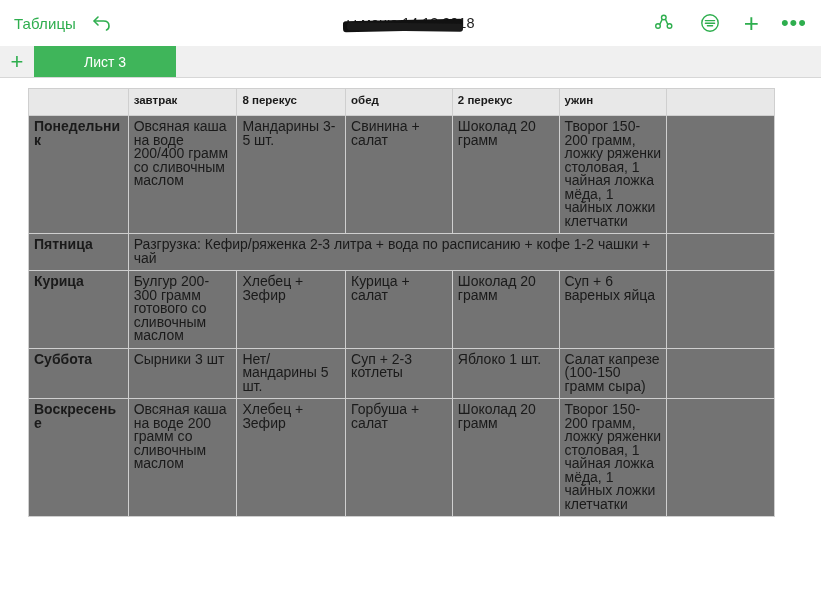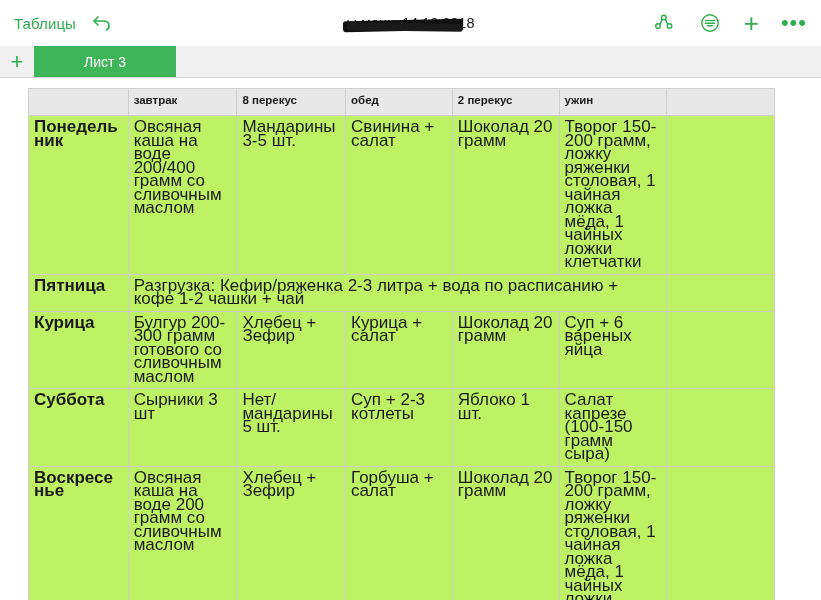--- a/index.html
+++ b/index.html
@@ -140,24 +140,24 @@
   table.grid {
     border-collapse: collapse;
     table-layout: fixed;
     margin-left: 28px;
     width: 747px;
   }
   table.grid td, table.grid th {
     border: 1px solid #cfcfcf;
     vertical-align: top;
     padding: 4px 5px 5px 5px;
-    font-size: 17px;
+    font-size: 14px;
     line-height: 13.5px;
     color: #1a1a1a;
-    background: #bef264;
+    background: #737373;
     word-wrap: break-word;
   }
   table.grid thead th {
     background: #e8e8e8;
     font-weight: bold;
     text-align: left;
     height: 16px;
     font-size: 11.5px;
     padding-top: 5px;
     padding-bottom: 5px;

